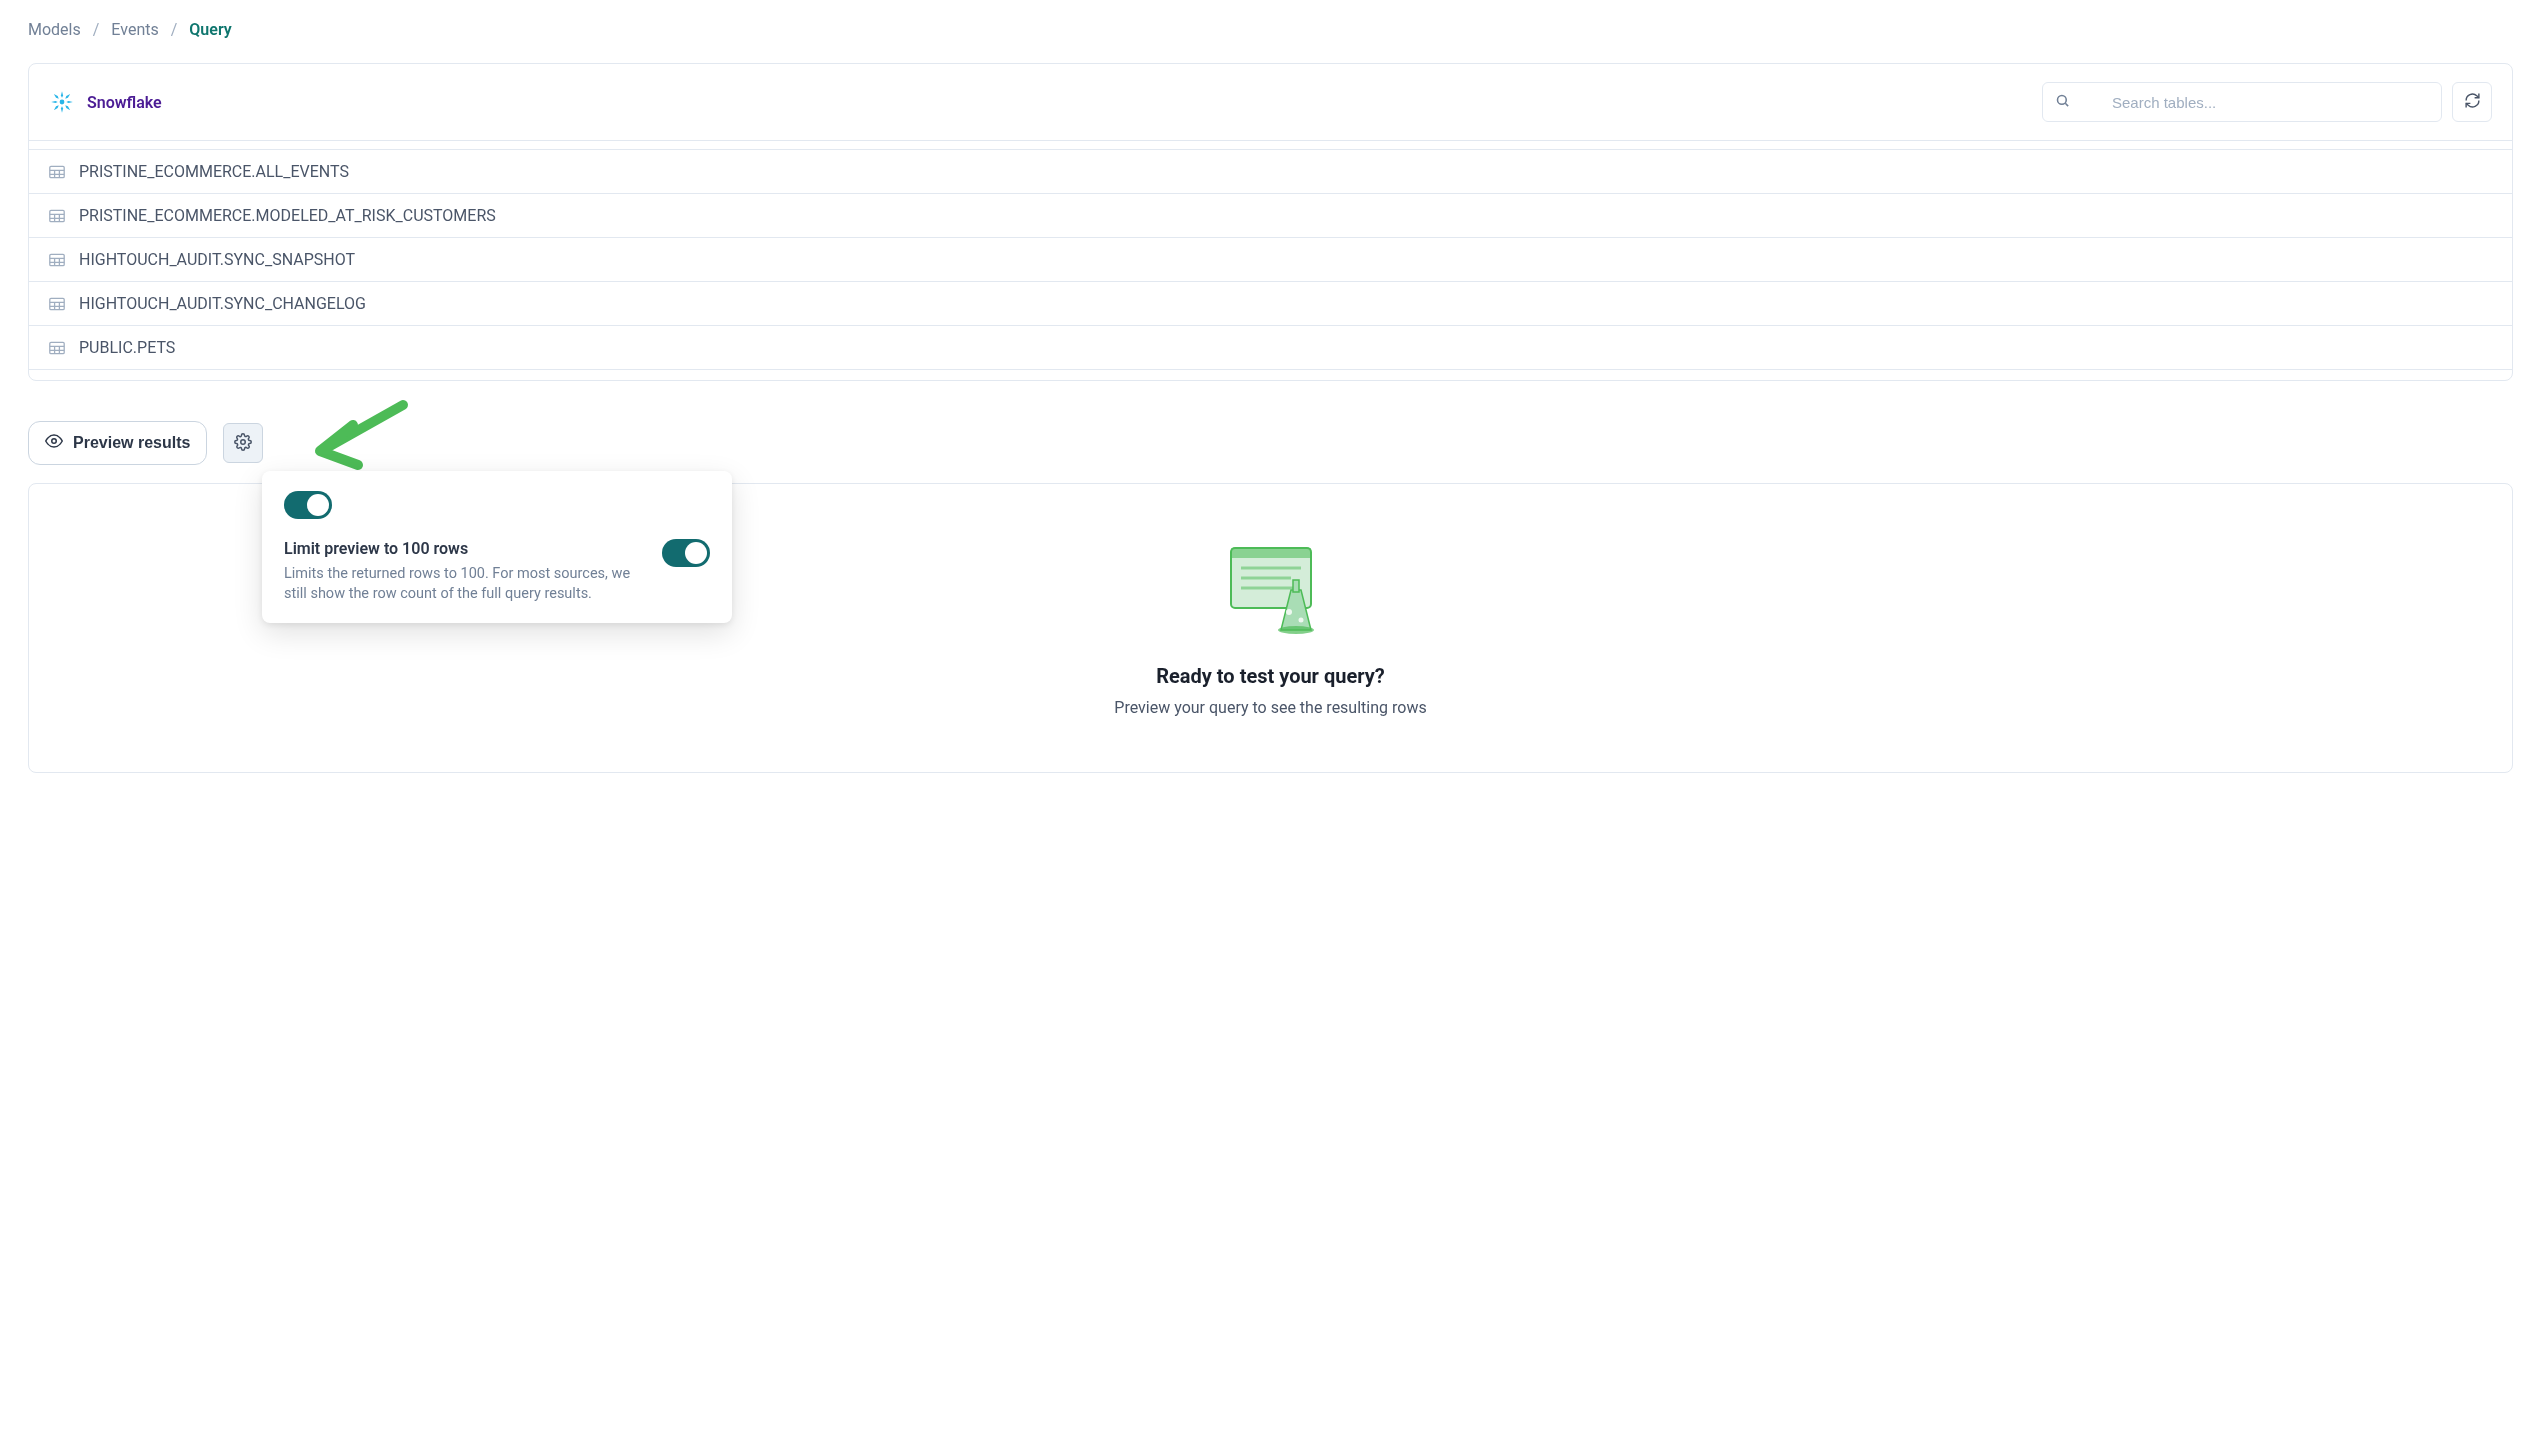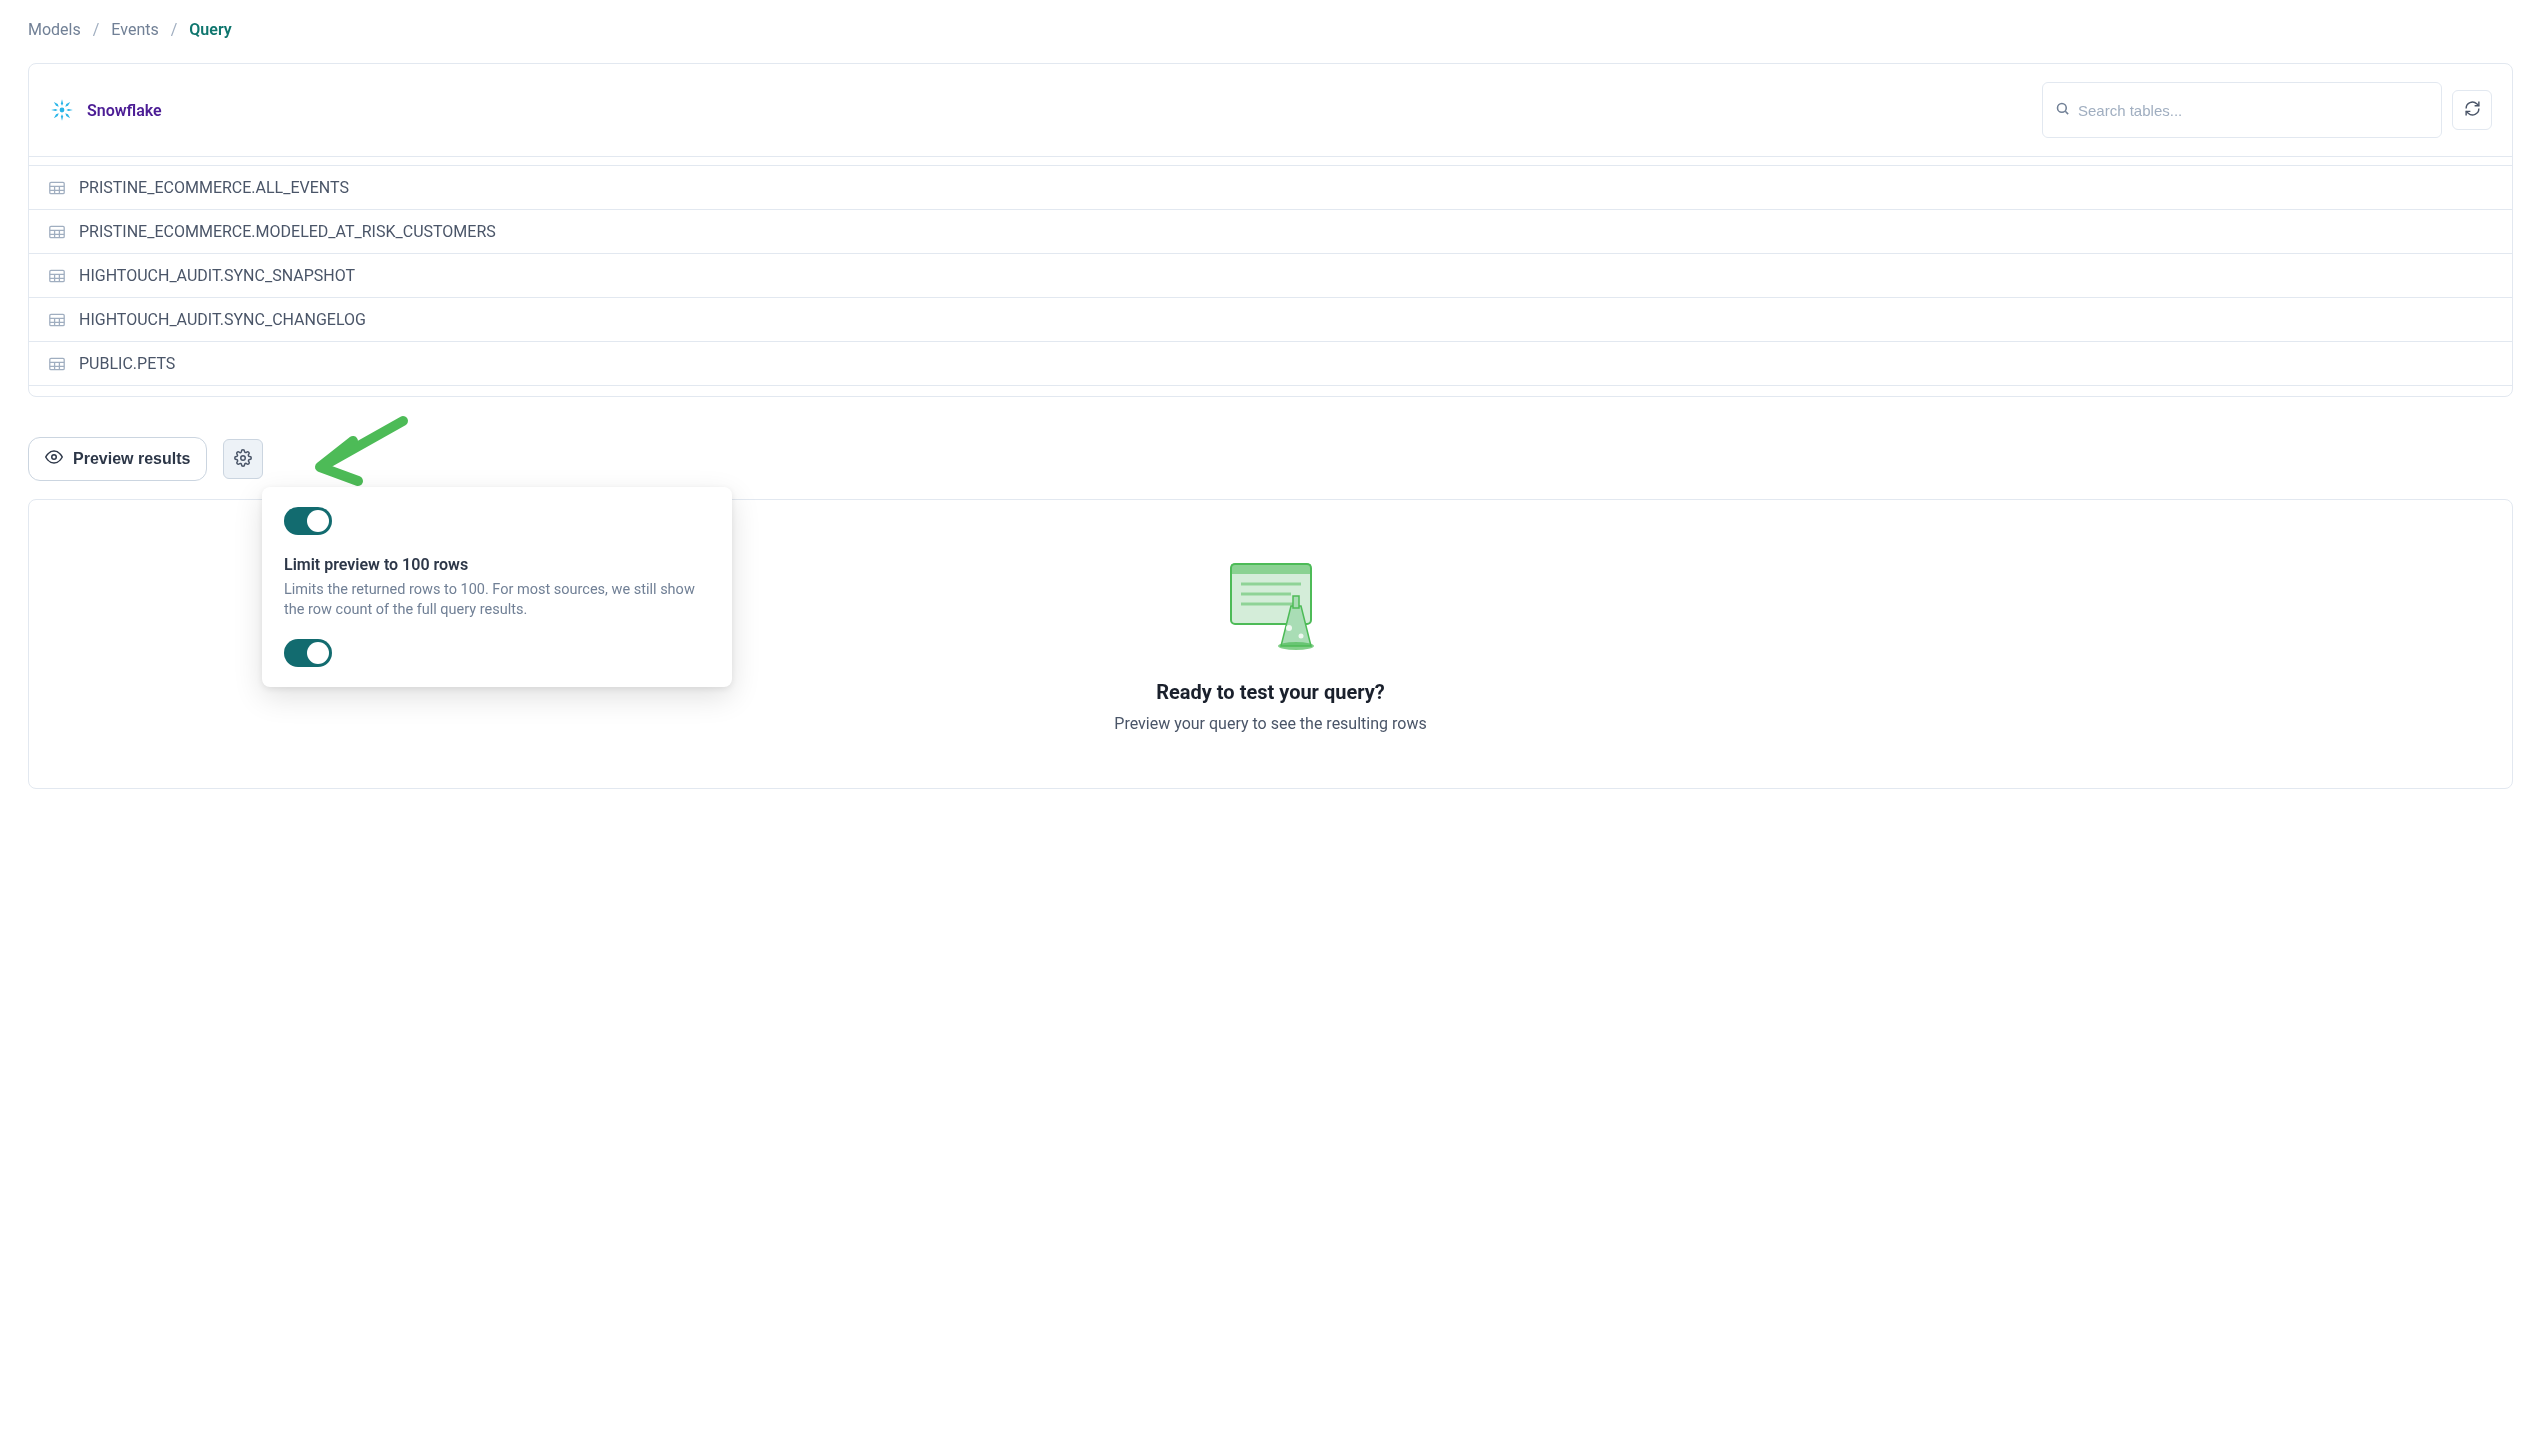--- a/index.html
+++ b/index.html
@@ -62,25 +62,26 @@
     .header-right {
       display: flex;
       align-items: center;
       gap: 10px;
     }
     .search-box {
       position: relative;
       display: flex;
       align-items: center;
       width: 400px;
-      height: 56px;
+      height: 40px;
       border: 1px solid #e2e8f0;
       border-radius: 6px;
       padding: 0 12px;
       background: #fff;
+      gap: 34px;
     }
     .search-box input {
       border: none;
       outline: none;
       flex: 1;
       font-size: 15px;
       color: #4a5568;
       margin-left: 8px;
       background: transparent;
     }
@@ -180,21 +181,20 @@
     }
     .popover-item {
       display: flex;
       justify-content: space-between;
       align-items: flex-start;
       gap: 20px;
       margin-bottom: 20px;
     }
     .popover-item:last-child {
       margin-bottom: 0;
-      flex-direction: column;
     }
     .popover-text h4 {
       font-size: 16px;
       font-weight: 600;
       color: #2d3748;
       margin-bottom: 6px;
     }
     .popover-text p {
       font-size: 14.5px;
       color: #718096;

